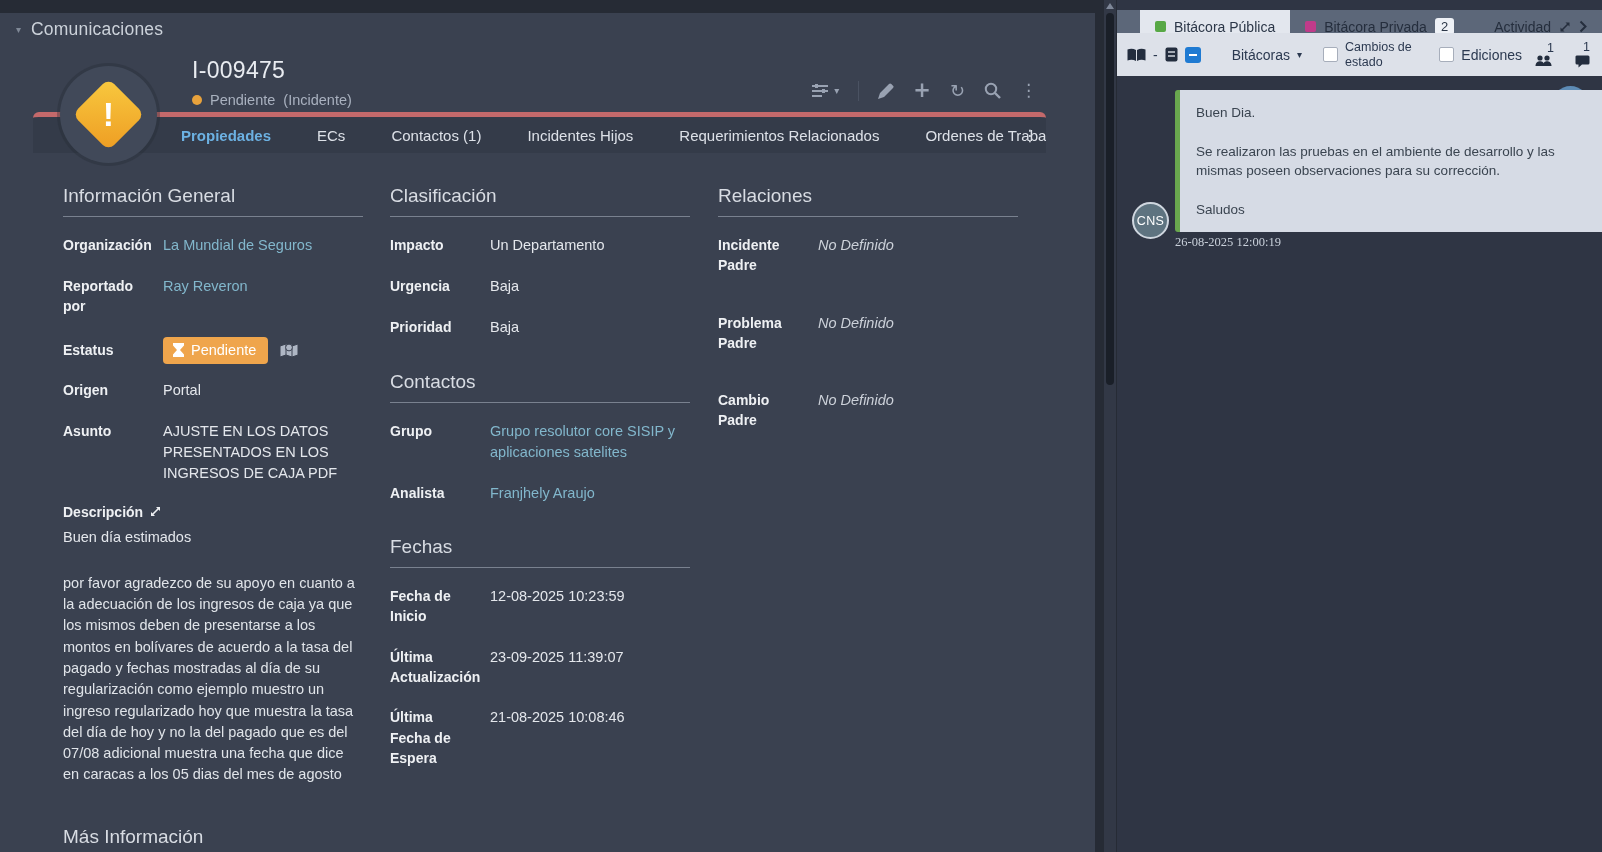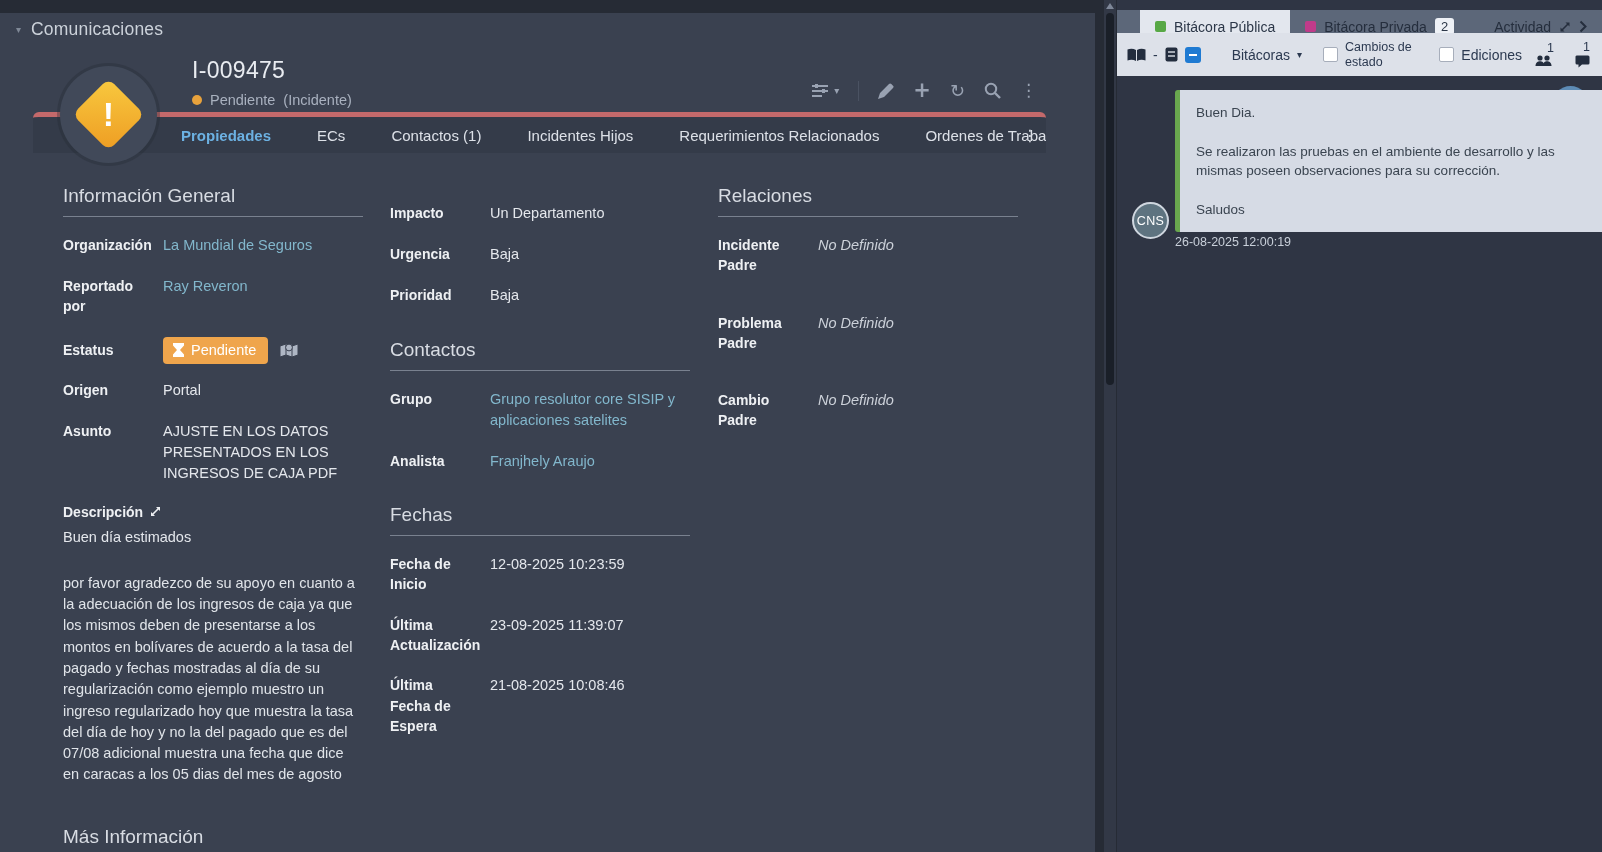--- a/index.html
+++ b/index.html
@@ -87,21 +87,21 @@
 
   #compose { position:absolute; right:13px; top:86px; width:37px; height:37px; border-radius:50%;
     background:#5d8bb5; display:flex; align-items:center; justify-content:center; border:none; }
   #entry-card { position:absolute; left:58px; top:90px; width:444px; min-height:142px;
     background:#d6dbe5; border-left:5px solid #69a74e; border-radius:3px; padding:13px 16px;
     color:#3a4450; font-size:13.5px; line-height:1.45; }
   #entry-card p + p { margin-top:19px; }
   #entry-avatar { position:absolute; left:15px; top:202px; width:37px; height:37px; border-radius:50%;
     background:#5e7380; border:2px solid #cfd6df; display:flex; align-items:center; justify-content:center;
     color:#fff; font-size:12.5px; letter-spacing:.3px; }
-  #entry-time { position:absolute; left:58px; top:235px; color:#c9d0da; font-size:12.5px; }
+  #entry-time { position:absolute; left:58px; top:235px; color:#c9d0da; font-size:12.5px;font-family:Liberation Serif, serif; }
 </style>
 </head>
 <body>
 
 <div id="main">
   <div id="top-strip"></div>
 
   <div id="crumb">
     <span class="tri">▾</span>
     <span class="lbl">Comunicaciones</span>
@@ -199,20 +199,21 @@
           <path d="M6 1h4v4z M5 10H1V6z" fill="#eef0f3"></path>
         </svg>
       </div>
       <p id="desc-p1">Buen día estimados</p>
       <p id="desc-p2">por favor agradezco de su apoyo en cuanto a la adecuación de los ingresos de caja ya que los mismos deben de presentarse a los montos en bolívares de acuerdo a la tasa del pagado  y fechas mostradas al día de su regularización como ejemplo muestro un ingreso regularizado hoy que muestra la tasa del día de hoy y no la del pagado que es del 07/08 adicional muestra una fecha que dice en caracas a los 05 dias del mes de agosto</p>
       <div class="sec-title" id="more-info" style="border-bottom:none;">Más Información</div>
     </div>
   </div>
 
   <div class="col" id="col2">
+    <div class="sec-title">Clasificación</div>
     <div class="rows">
       <div class="frow">
         <span class="lab">Impacto</span>
         <span class="val">Un Departamento</span>
       </div>
       <div class="frow">
         <span class="lab">Urgencia</span>
         <span class="val">Baja</span>
       </div>
       <div class="frow">

